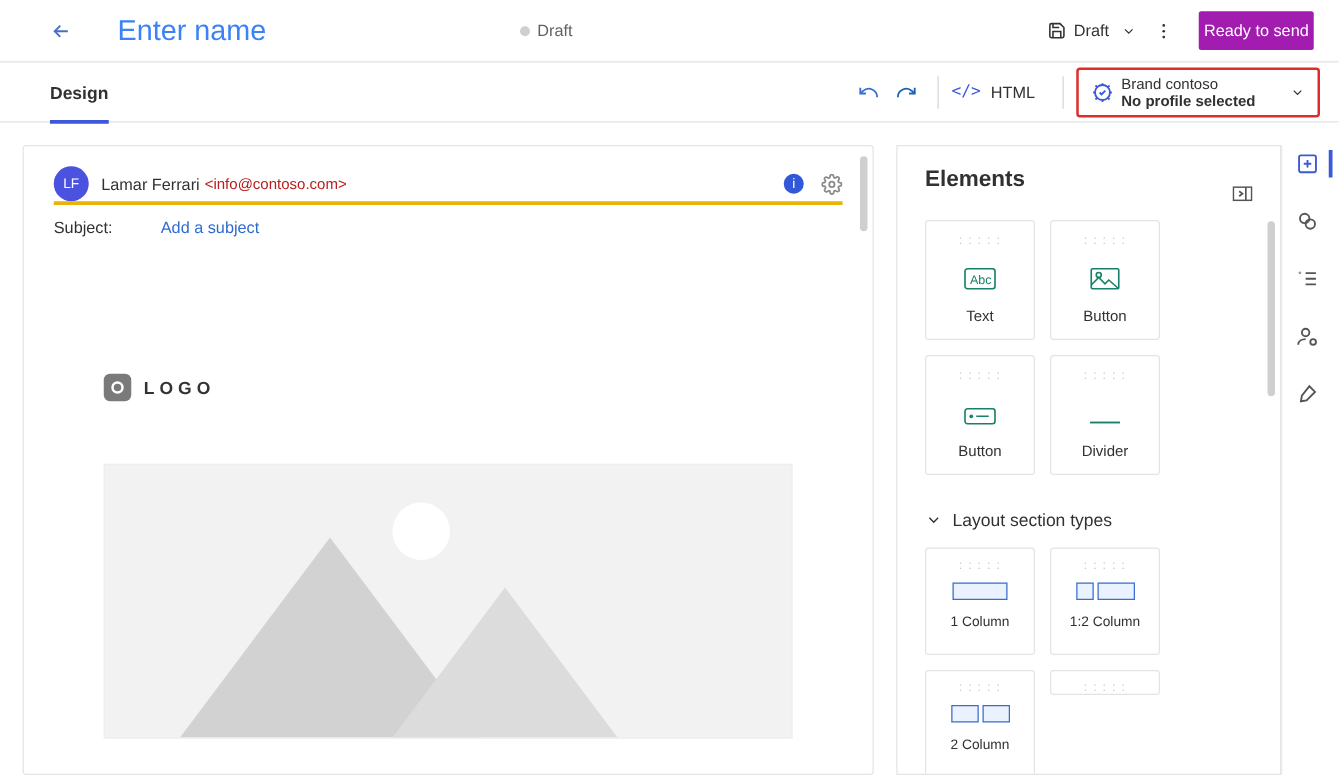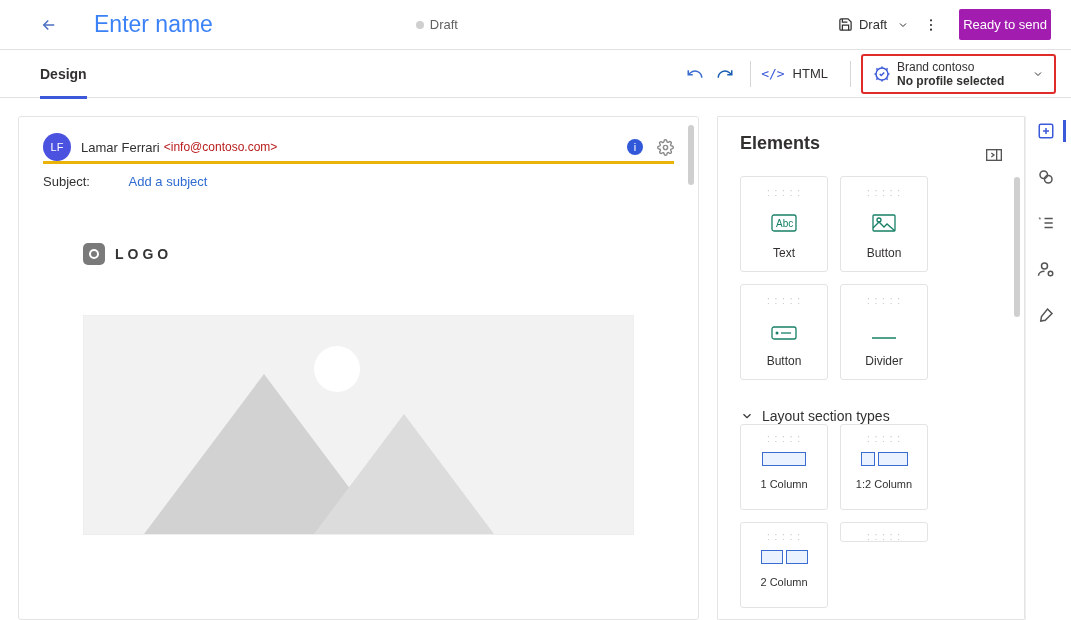--- a/index.html
+++ b/index.html
@@ -43,21 +43,21 @@
   .mail-head { border-bottom:3px solid #eab308; padding-bottom:0; margin-bottom:10px; }
   .avatar { width:28px; height:28px; border-radius:50%; background:#4b52e0; color:#fff; font-size:11px; display:flex; align-items:center; justify-content:center; margin-right:10px; }
   .sender { font-size:13px; color:#323130; }
   .sender-mail { color:#b91c1c; font-size:12px; margin-left:4px; }
   .info-dot { width:16px; height:16px; border-radius:50%; background:#3158d8; color:#fff; font-size:11px; display:flex; align-items:center; justify-content:center; margin-right:14px; }
   .gear2 { color:#8a8a8a; }
 
   .subject { font-size:13px; }
   .subject-link { color:#2f6bd0;margin-left:35px; }
 
-  .logo-row { margin:54px 0 50px 40px; display:flex; align-items:center; }
+  .logo-row { margin:110px 0 50px 40px; display:flex; align-items:center; }
   .logo-ic { width:22px; height:22px; border-radius:5px; background:#7a7a7a; display:flex; align-items:center; justify-content:center; margin-right:10px; }
   .logo-ic div { width:10px; height:10px; border:2px solid #fff; border-radius:50%; }
   .logo-txt { font-size:14px; letter-spacing:4px; font-weight:600; color:#333; }
 
   .placeholder { margin:0 40px; height:220px; background:#f2f2f2; position:relative; overflow:hidden; border:1px solid #eee; }
   .sun { position:absolute; width:46px; height:46px; border-radius:50%; background:#fff; left:230px; top:30px; }
   .m1 { position:absolute; bottom:0; left:60px; width:0; height:0; border-left:120px solid transparent; border-right:120px solid transparent; border-bottom:160px solid #d2d2d2; }
   .m2 { position:absolute; bottom:0; left:230px; width:0; height:0; border-left:90px solid transparent; border-right:90px solid transparent; border-bottom:120px solid #dcdcdc; }
 
   
@@ -66,21 +66,21 @@
   .panel-main .sb { position:absolute; right:4px; top:60px; width:6px; height:140px; background:#cfcfcf; border-radius:3px; }
   .panel-title { font-size:18px; font-weight:600; margin-bottom:22px; }
   .collapse-ic { color:#555; }
 
   .el-grid { display:flex; flex-wrap:wrap; gap:12px; margin-bottom:28px; }
   .el-card { width:88px; height:96px; border:1px solid #e4e4e4; border-radius:3px; display:flex; flex-direction:column; align-items:center; justify-content:flex-start; padding-top:10px; }
   .drag-dots { color:#c5c5c5; font-size:10px; letter-spacing:1px; margin-bottom:12px; }
   .el-card .glyph { color:#178066; height:22px; display:flex; align-items:flex-end; justify-content:center; margin-bottom:14px; }
   .el-card .lbl { font-size:12px; color:#323130; }
 
-  .section-h { display:flex; align-items:center; font-size:14px; color:#323130; margin-bottom:0; }
+  .section-h { display:flex; align-items:center; font-size:14px; color:#323130; margin-bottom:14px; }
   .section-h svg { margin-right:8px; }
 
   .lay-grid { display:flex; flex-wrap:wrap; gap:12px; }
   .lay-card { width:88px; height:86px; border:1px solid #e4e4e4; border-radius:3px; display:flex; flex-direction:column; align-items:center; padding-top:8px; }
   .lay-card .dots { color:#c5c5c5; font-size:10px; letter-spacing:1px; margin-bottom:8px; }
   .lay-card .diagram { display:flex; gap:3px; margin-bottom:12px; }
   .lay-card .diagram div { height:14px; background:#eaf2ff; border:1px solid #3b6cd0; }
   .lay-card .lbl { font-size:11px; color:#323130;text-align:center; }
 
   

